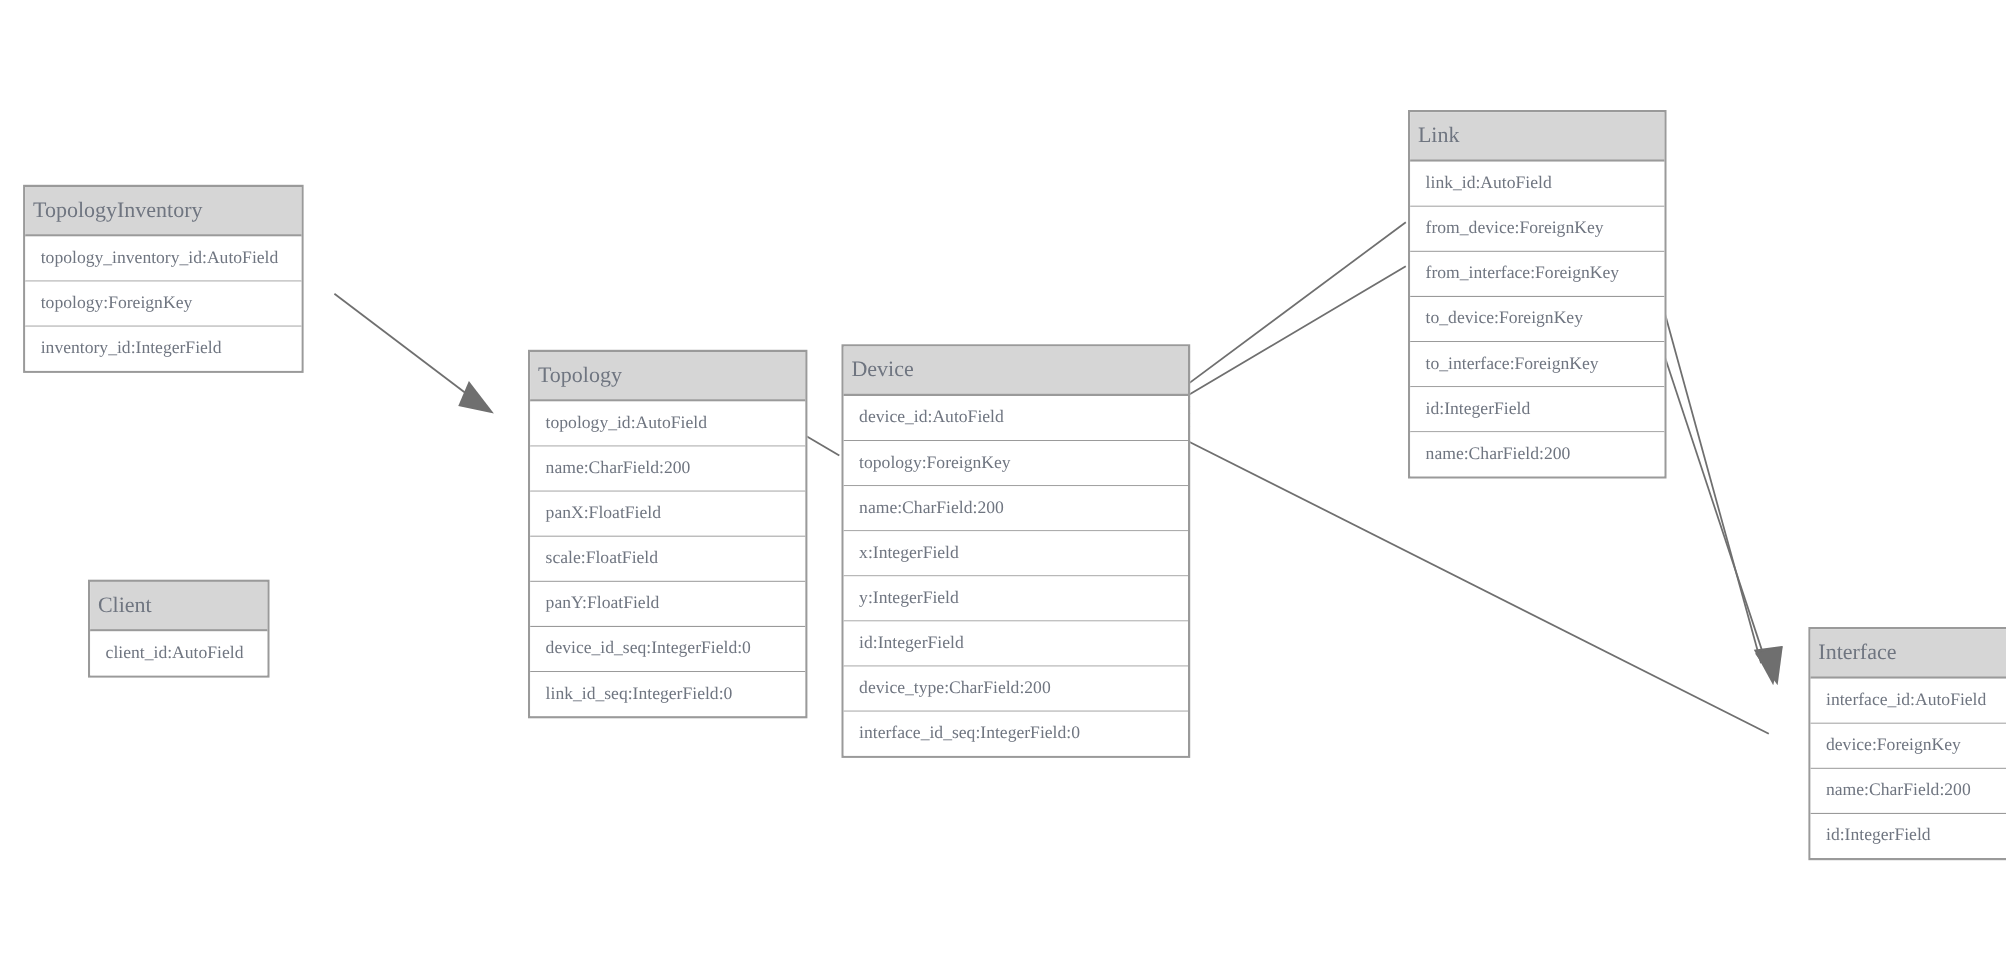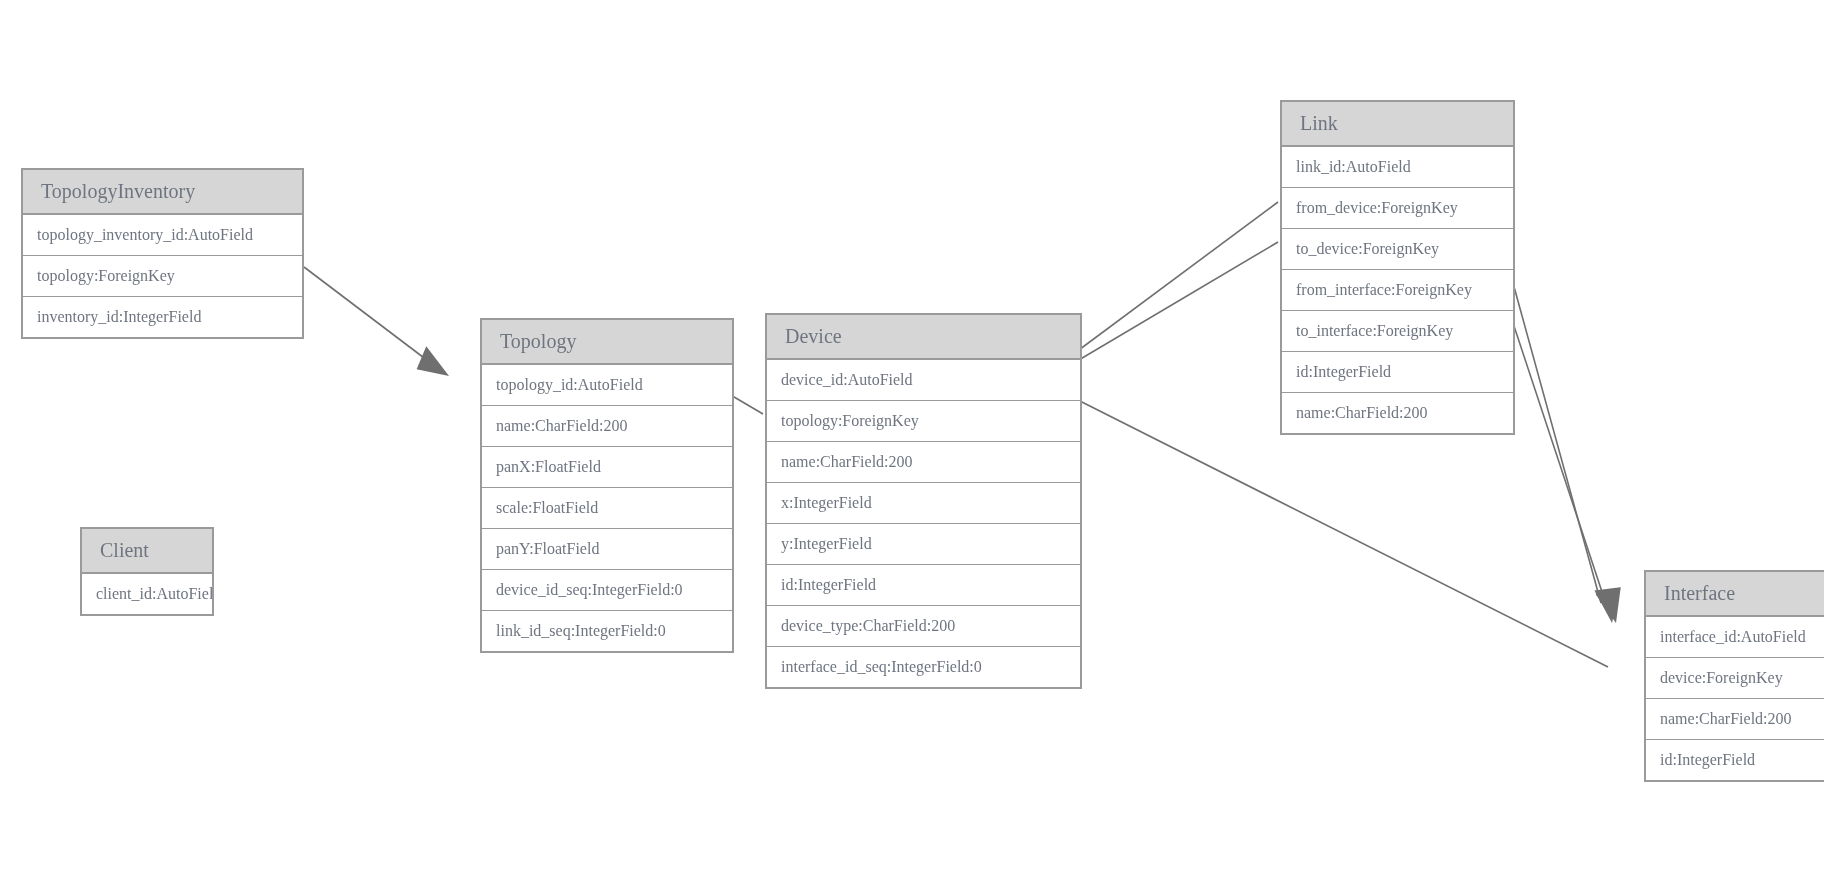--- a/index.html
+++ b/index.html
@@ -33,21 +33,21 @@
     background: #ffffff;
     z-index: 2;
   }
   .entity-header {
     box-sizing: border-box;
     background: #d6d6d6;
     border-bottom: 2px solid #9a9a9a;
     color: #6f7580;
     font-size: 20px;
     line-height: 1;
-    padding: 11px 14px 12px 18px;
+    padding: 11px 14px 12px 7px;
     white-space: nowrap;
     overflow: hidden;
   }
   .entity-field {
     box-sizing: border-box;
     border-bottom: 1px solid #9a9a9a;
     color: #6f7580;
     font-size: 16px;
     line-height: 1;
     padding: 12px 14px 12px 14px;
@@ -95,21 +95,21 @@
       <line x1="1513" y1="283" x2="1601" y2="603" stroke="#6f6f6f" stroke-width="1.6"></line>
       <polygon points="0,0 -32,-18 -36,8" fill="#6f6f6f" transform="translate(1612,623) rotate(74)"></polygon>
     </g>
 
     <g>
       <line x1="1513" y1="323" x2="1606" y2="604" stroke="#6f6f6f" stroke-width="1.6"></line>
       <polygon points="0,0 -32,-16 -34,10" fill="#6f6f6f" transform="translate(1616,623) rotate(71)"></polygon>
     </g>
   </svg>
 
-  <div class="entity" style="left:21px; top:168px; width:283px;">
+  <div class="entity" style="left:21px; top:168px; width:255px;">
     <div class="entity-header">TopologyInventory</div>
     <div class="entity-field">topology_inventory_id:AutoField</div>
     <div class="entity-field">topology:ForeignKey</div>
     <div class="entity-field">inventory_id:IntegerField</div>
   </div>
 
   <div class="entity" style="left:448px; top:318px; width:254px;margin-left:32px;">
     <div class="entity-header">Topology</div>
     <div class="entity-field">topology_id:AutoField</div>
     <div class="entity-field">name:CharField:200</div>
@@ -125,31 +125,31 @@
     <div class="entity-field">device_id:AutoField</div>
     <div class="entity-field">topology:ForeignKey</div>
     <div class="entity-field">name:CharField:200</div>
     <div class="entity-field">x:IntegerField</div>
     <div class="entity-field">y:IntegerField</div>
     <div class="entity-field">id:IntegerField</div>
     <div class="entity-field">device_type:CharField:200</div>
     <div class="entity-field">interface_id_seq:IntegerField:0</div>
   </div>
 
-  <div class="entity" style="left:80px; top:527px; width:134px;">
+  <div class="entity" style="left:80px; top:527px; width:165px;">
     <div class="entity-header">Client</div>
     <div class="entity-field">client_id:AutoField</div>
   </div>
 
   <div class="entity" style="left:1280px; top:100px; width:235px;">
     <div class="entity-header">Link</div>
     <div class="entity-field">link_id:AutoField</div>
     <div class="entity-field">from_device:ForeignKey</div>
+    <div class="entity-field">from_interface:ForeignKey</div>
     <div class="entity-field">to_device:ForeignKey</div>
-    <div class="entity-field">from_interface:ForeignKey</div>
     <div class="entity-field">to_interface:ForeignKey</div>
     <div class="entity-field">id:IntegerField</div>
     <div class="entity-field">name:CharField:200</div>
   </div>
 
   <div class="entity" style="left:1610px; top:570px; width:195px;margin-left:34px;">
     <div class="entity-header">Interface</div>
     <div class="entity-field">interface_id:AutoField</div>
     <div class="entity-field">device:ForeignKey</div>
     <div class="entity-field">name:CharField:200</div>

